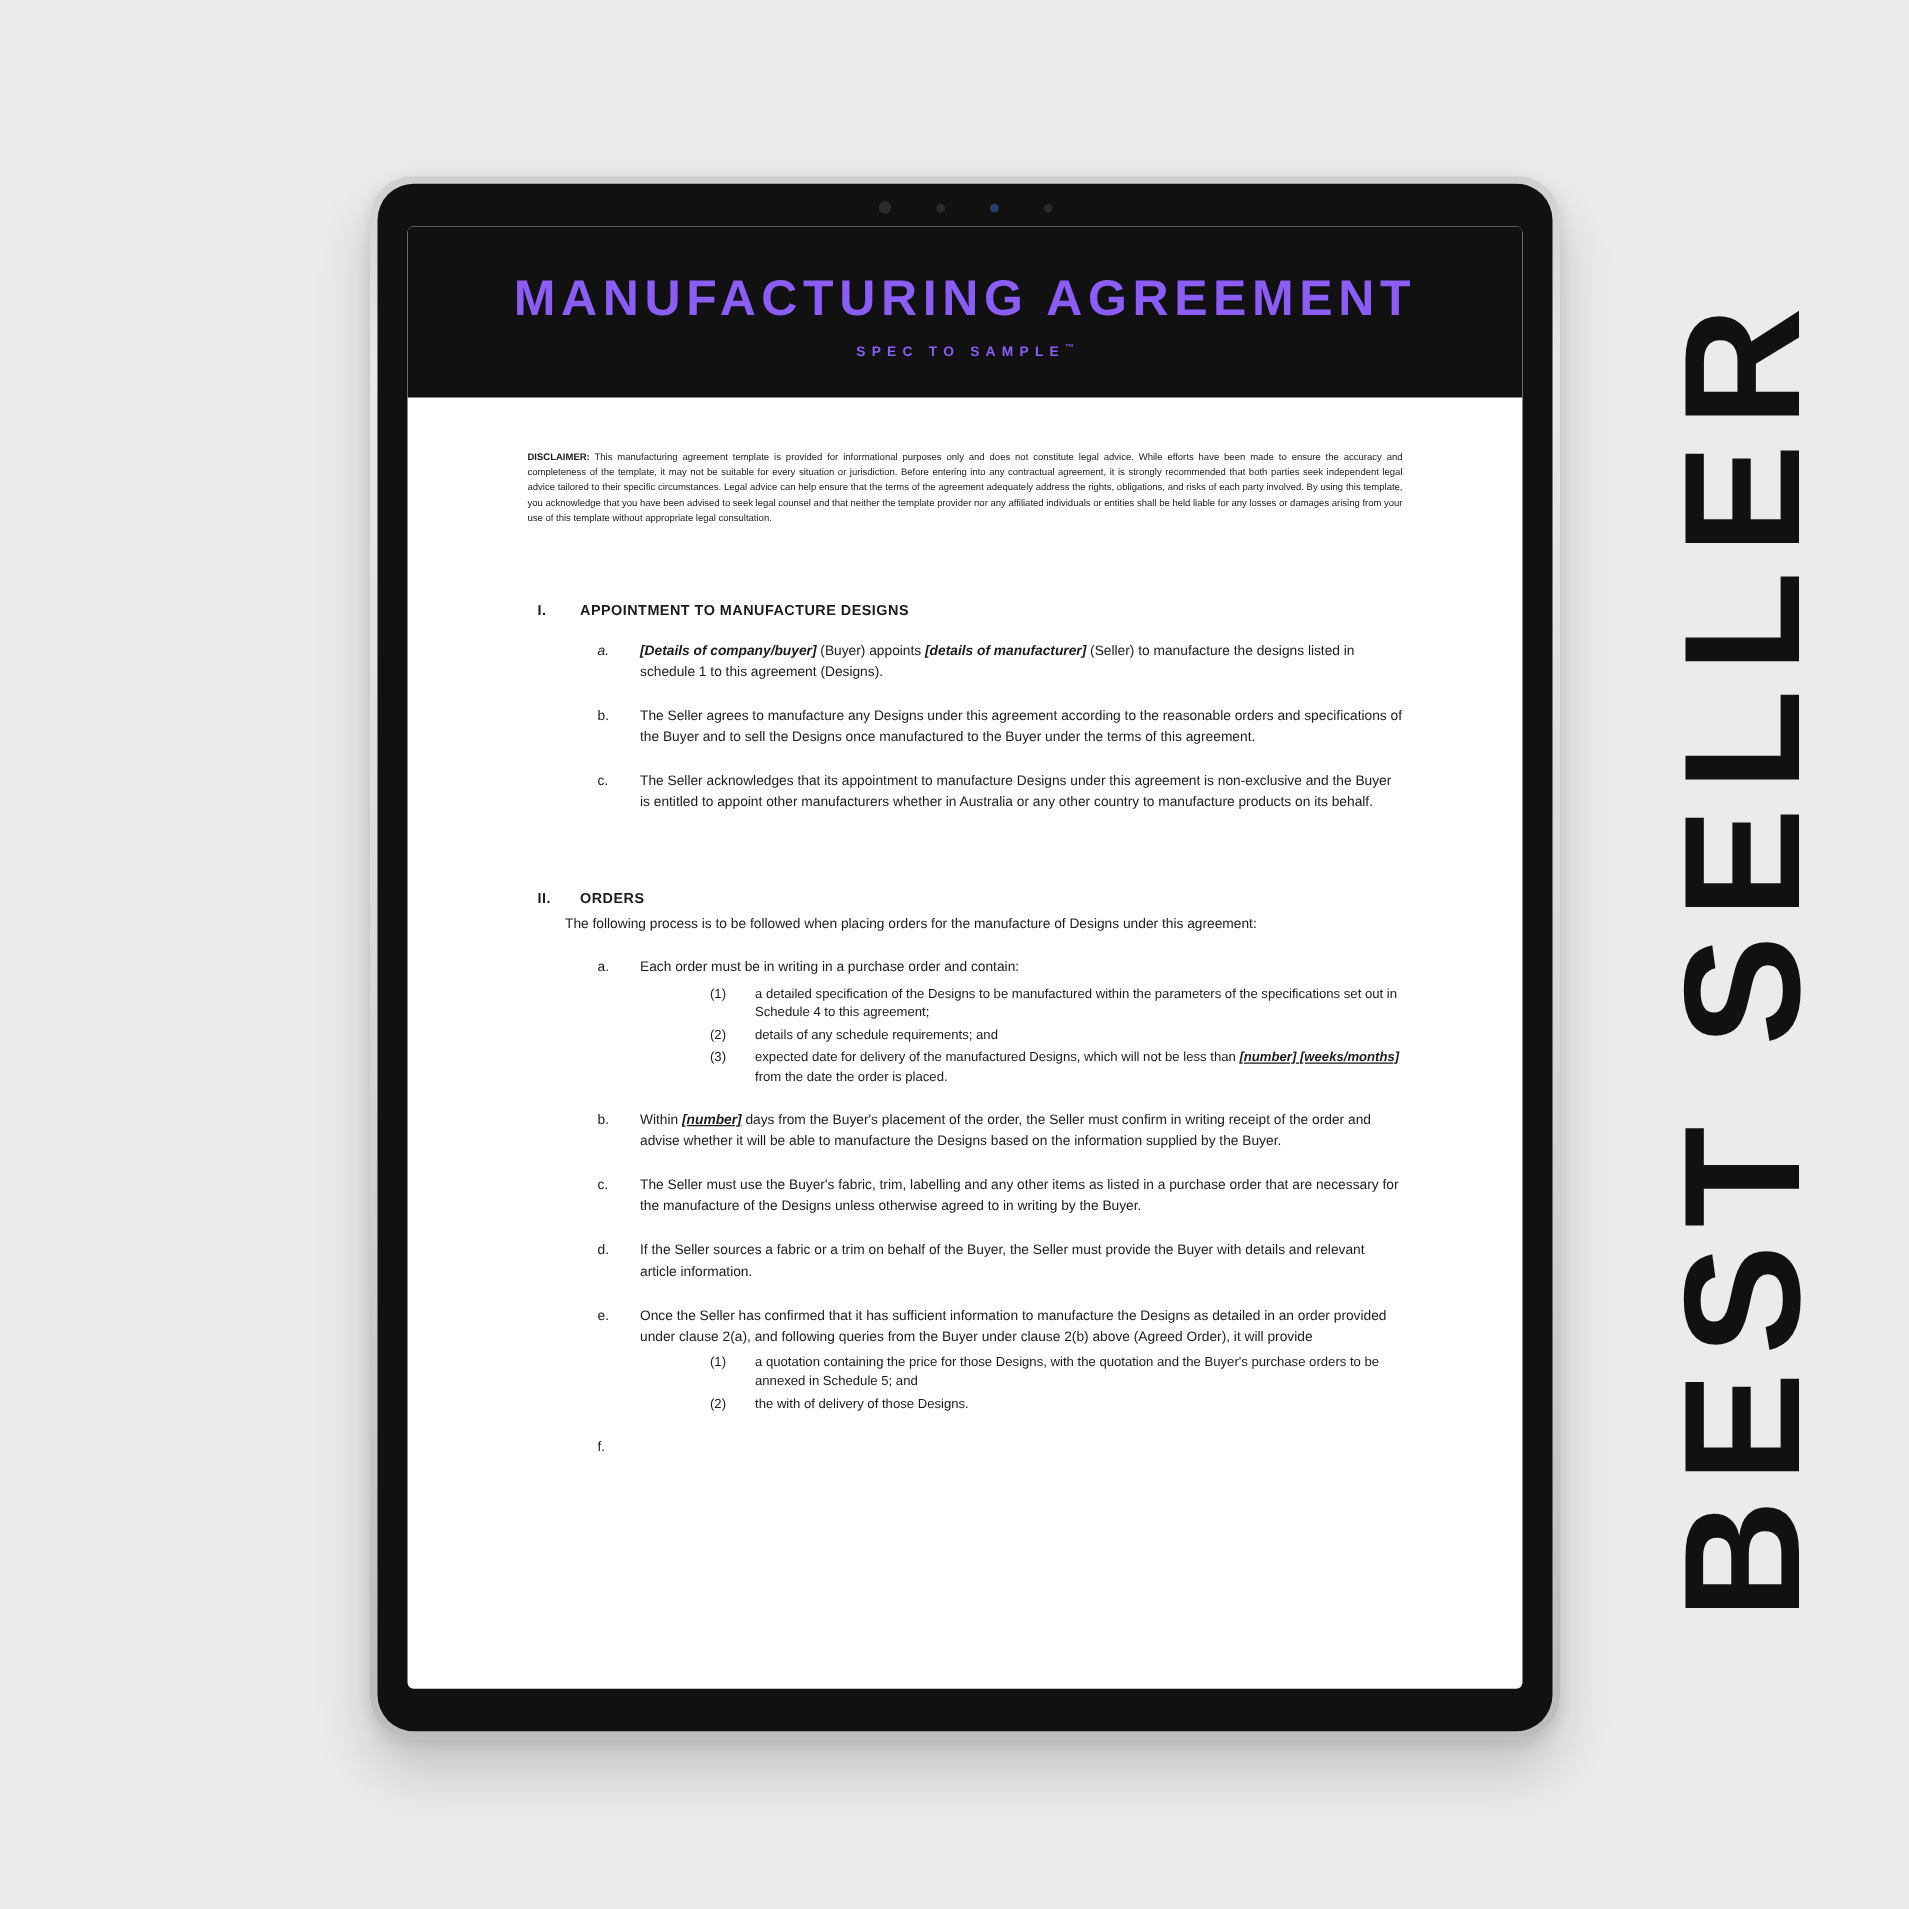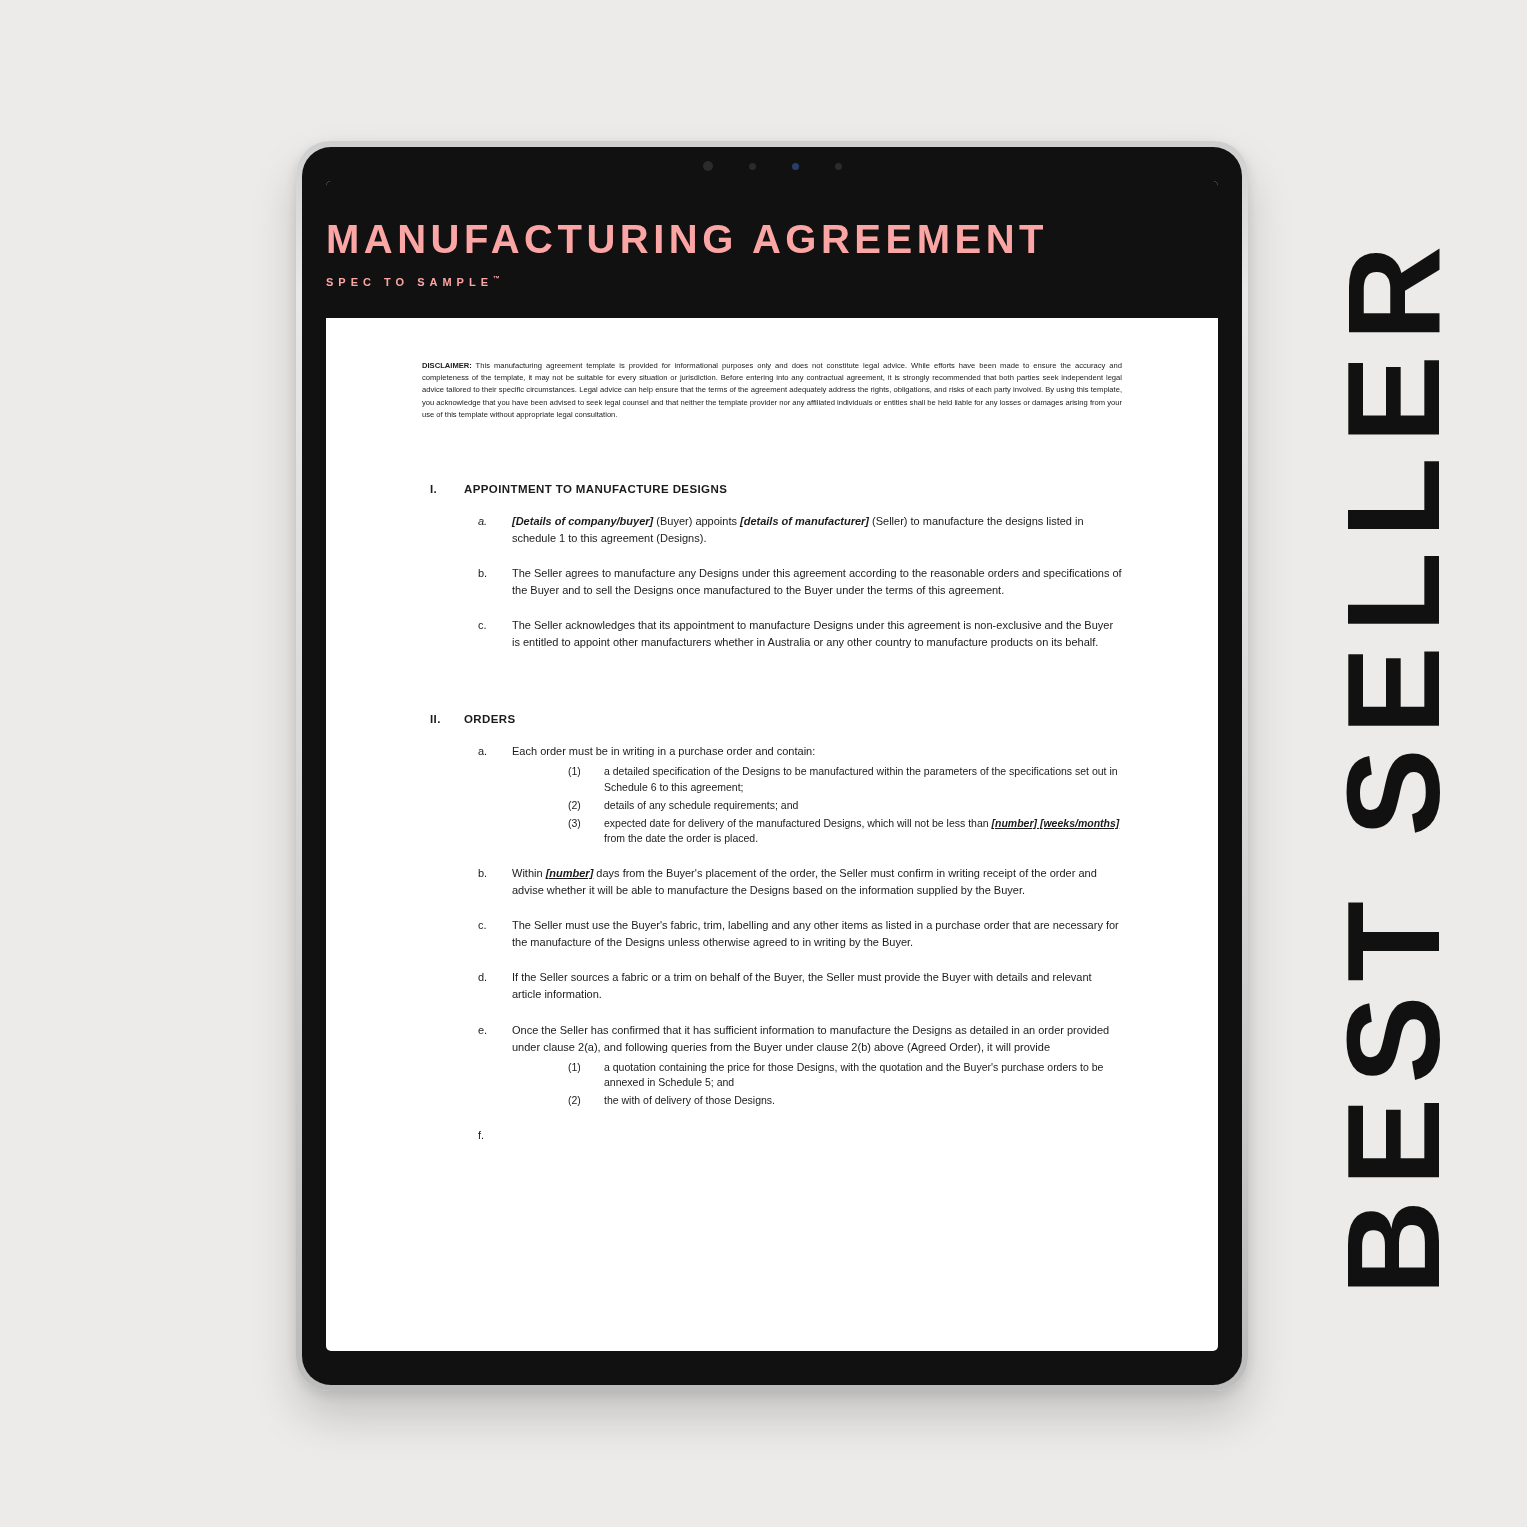--- a/index.html
+++ b/index.html
@@ -80,22 +80,22 @@
     height: 100%;
     background: #ffffff;
     border-radius: 5px;
     overflow: hidden;
     position: relative;
   }
 
   
   .doc-header {
     background: #111111;
-    color: #fca5a5;
-    text-align: left;
+    color: #8b5cf6;
+    text-align: center;
     padding: 38px 0 30px 0;
   }
   .doc-title {
     font-size: 40px;
     font-weight: 700;
     letter-spacing: 4.5px;
     line-height: 1;
     margin: 0;
   }
   .doc-subtitle {
@@ -230,30 +230,31 @@
               <span class="content">The Seller acknowledges that its appointment to manufacture Designs under this agreement is non-exclusive and the Buyer is entitled to appoint other manufacturers whether in Australia or any other country to manufacture products on its behalf.</span>
             </li>
           </ol>
         </div>
 
         <div class="clause-block">
           <div class="clause-heading">
             <span class="num">II.</span>
             <span>ORDERS</span>
           </div>
+          <p class="intro-para">The following process is to be followed when placing orders for the manufacture of Designs under this agreement:</p>
 
           <ol class="alpha">
             <li>
               <span class="marker">a.</span>
               <span class="content">
                 <span>Each order must be in writing in a purchase order and contain:</span>
                 <ol class="roman">
                   <li>
                     <span class="marker">(1)</span>
-                    <span>a detailed specification of the Designs to be manufactured within the parameters of the specifications set out in Schedule 6 to this agreement;</span>
+                    <span>a detailed specification of the Designs to be manufactured within the parameters of the specifications set out in Schedule 4 to this agreement;</span>
                   </li>
                   <li>
                     <span class="marker">(2)</span>
                     <span>details of any schedule requirements; and</span>
                   </li>
                   <li>
                     <span class="marker">(3)</span>
                     <span><span>expected date for delivery of the manufactured Designs, which will not be less than </span><span class="ital-bold-u">[number] [weeks/months]</span><span> from the date the order is placed.</span></span>
                   </li>
                 </ol>

